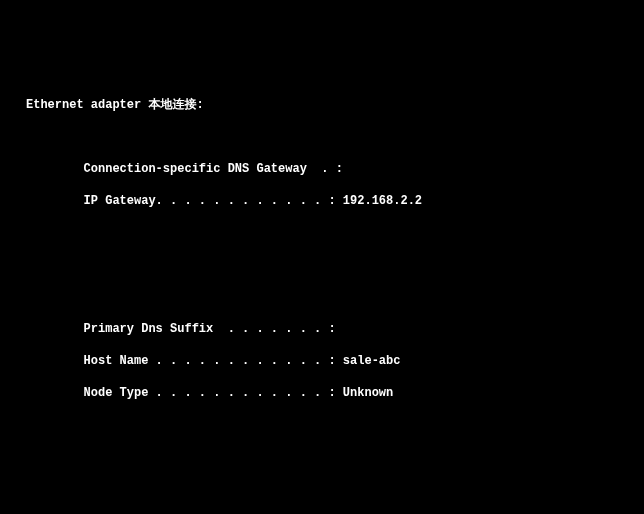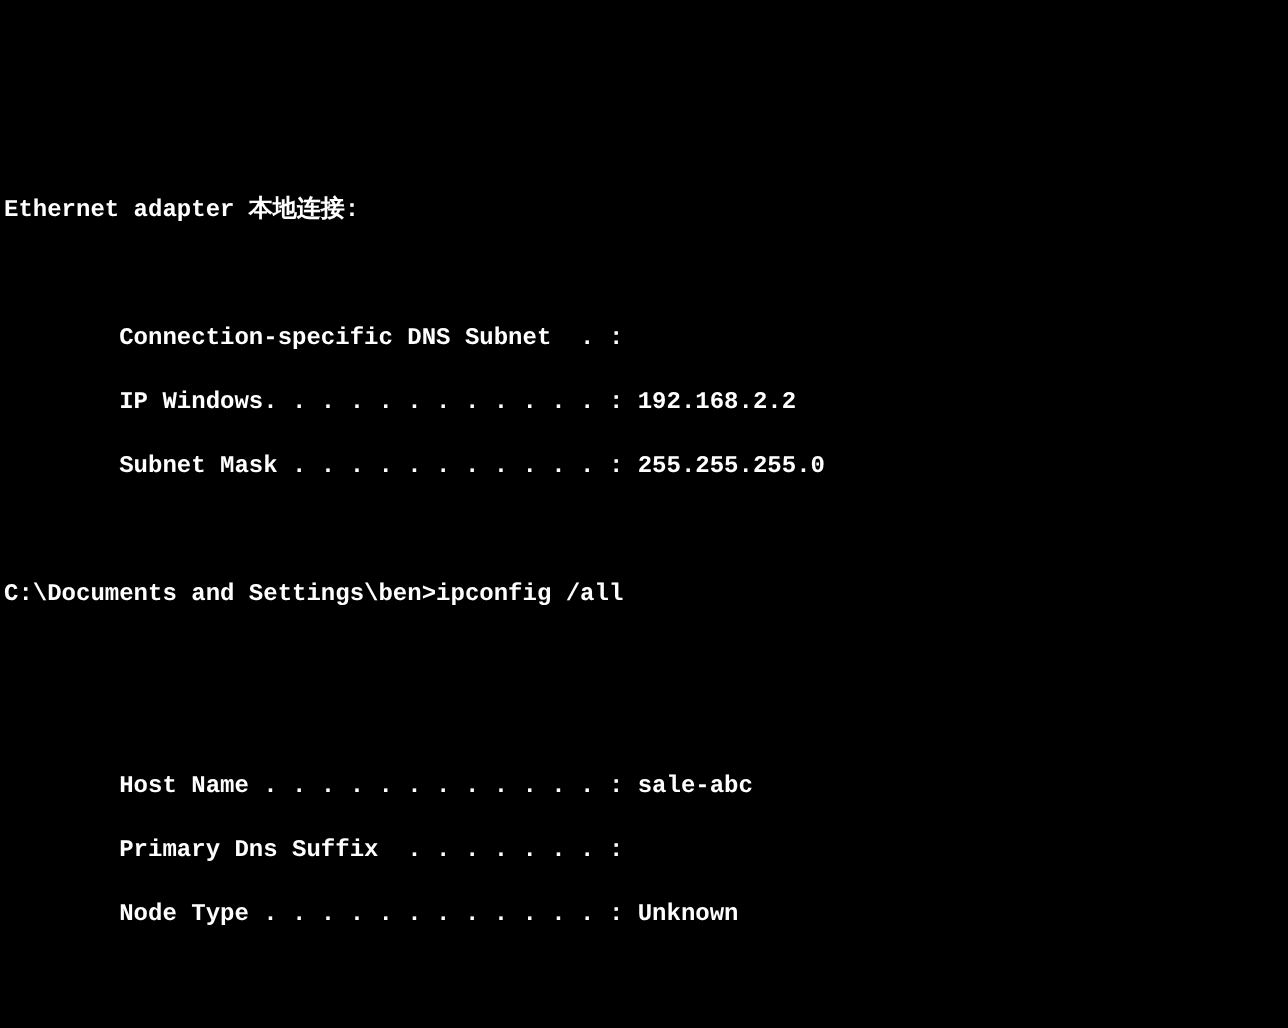--- a/index.html
+++ b/index.html
@@ -15,41 +15,40 @@
     overflow: hidden;
     white-space: pre;
     font-weight: bold;
   }
   .terminal {
     padding: 1px 2px;
   }
   .line {
     display: block;
     min-height: 16px;
+    margin-left: 24px;
   }
   .pad8 { padding-left: 8ch; }
   .pad0 { padding-left: 0; }
 </style>
 </head>
 <body>
 
 
 
 <div class="terminal">
 <span class="line pad0">Ethernet adapter 本地连接:</span>
 <span class="line"></span>
-<span class="line pad8">Connection-specific DNS Subnet  . :</span>
-<span class="line pad8">IP Windows. . . . . . . . . . . . : 192.168.2.2</span>
-<span class="line pad8">Subnet Mask . . . . . . . . . . . : 255.255.255.0</span>
-<span class="line"></span>
-<span class="line pad0">C:\Documents and Settings\ben&gt;ipconfig /all</span>
+<span class="line pad8">Connection-specific DNS Gateway  . :</span>
+<span class="line pad8">IP Gateway. . . . . . . . . . . . : 192.168.2.2</span>
 <span class="line"></span>
 <span class="line"></span>
+<span class="line"></span>
+<span class="line pad8">Primary Dns Suffix  . . . . . . . :</span>
 <span class="line pad8">Host Name . . . . . . . . . . . . : sale-abc</span>
-<span class="line pad8">Primary Dns Suffix  . . . . . . . :</span>
 <span class="line pad8">Node Type . . . . . . . . . . . . : Unknown</span>
 
 
 
 
 
 
 
 
 

